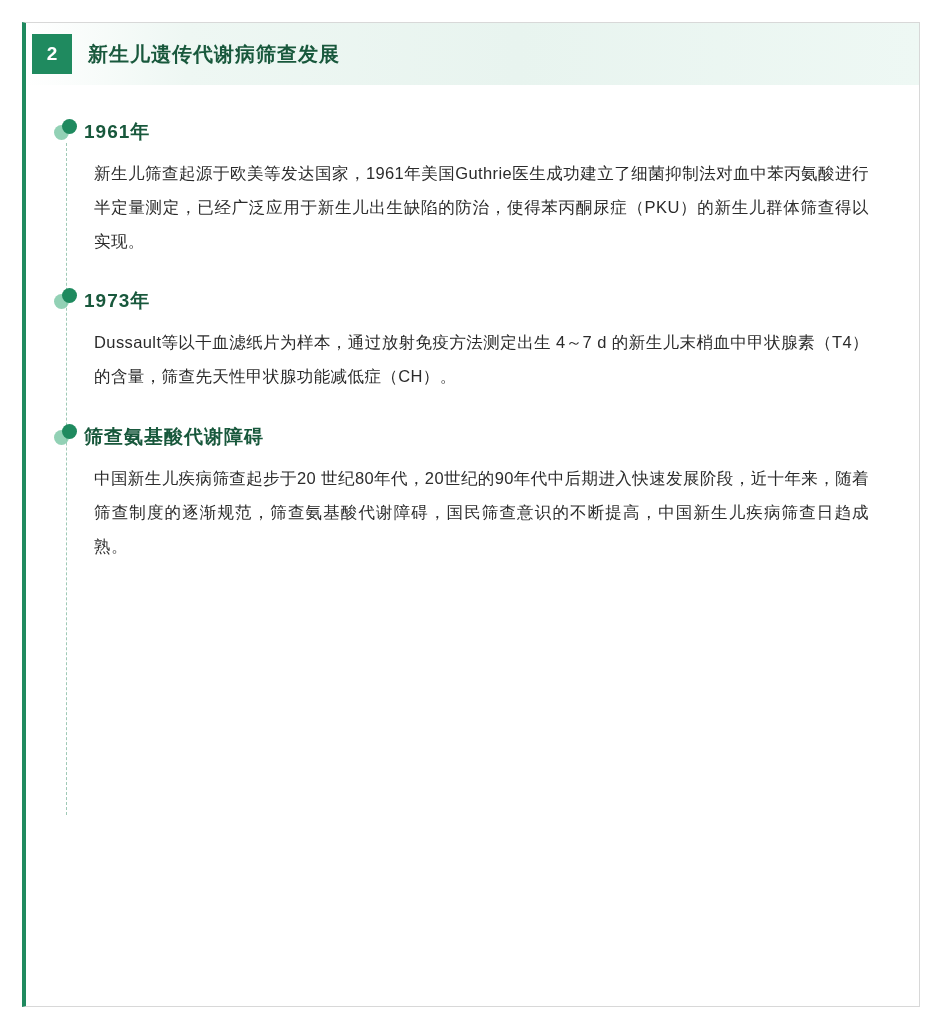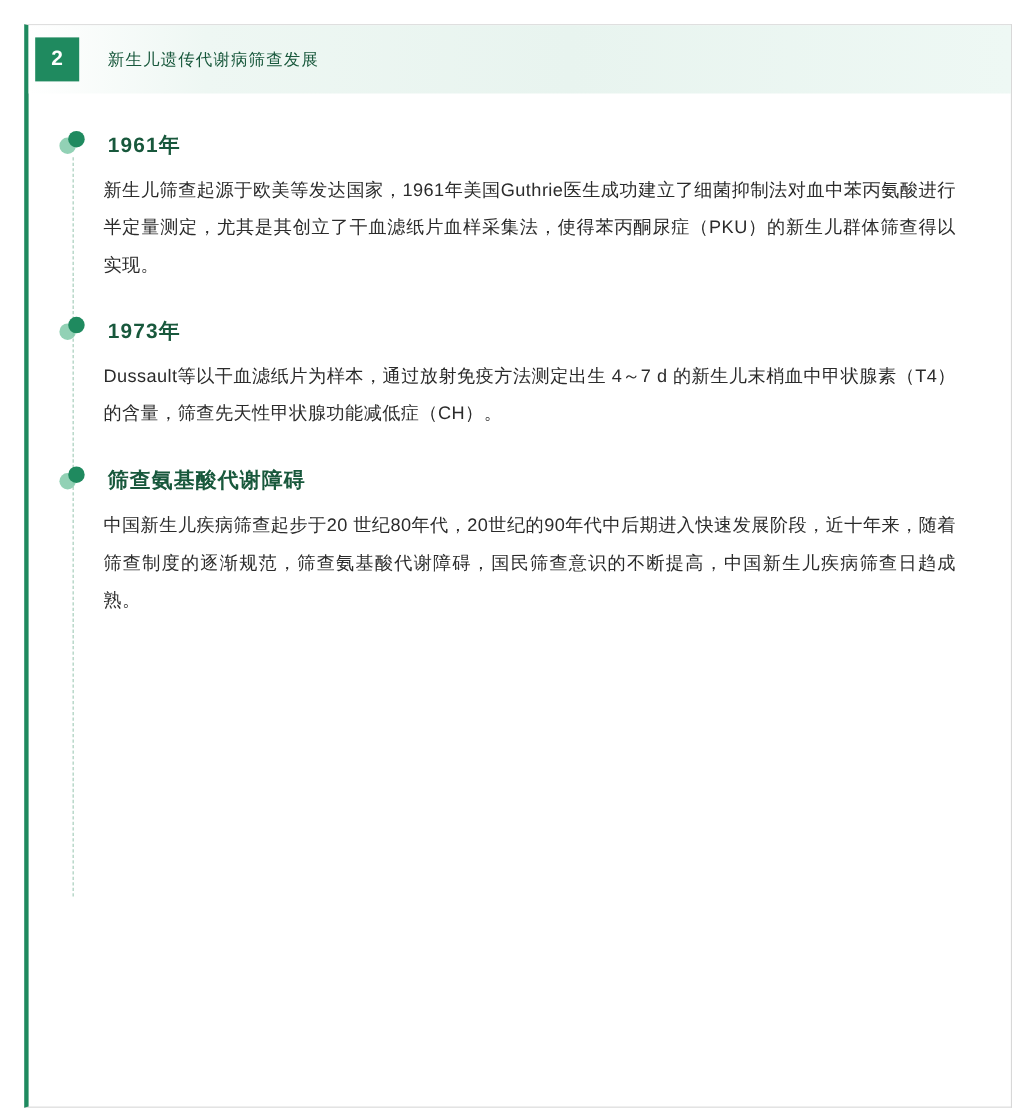--- a/index.html
+++ b/index.html
@@ -51,23 +51,23 @@
     color: #ffffff;
     font-size: 19px;
     font-weight: bold;
     display: flex;
     align-items: center;
     justify-content: center;
     margin-left: 6px;
     flex: 0 0 auto;
   }
   .header-title {
-    margin-left: 26px;
-    font-size: 15px;
-    font-weight: normal;
+    margin-left: 16px;
+    font-size: 20px;
+    font-weight: bold;
     color: #18583c;
     letter-spacing: 1px;
   }
 
   
   .body {
     position: relative;
     padding: 30px 40px 0 40px;
   }
 
@@ -111,21 +111,21 @@
   .bullet .dot-front {
     position: absolute;
     left: 8px;
     top: 0px;
     width: 15px;
     height: 15px;
     border-radius: 50%;
     background: #1f8a5f;
   }
   .section-title {
-    margin-left: 18px;
+    margin-left: 4px;
     font-size: 19px;
     font-weight: bold;
     color: #18583c;
     letter-spacing: 1px;
   }
   .section-body {
     margin-left: 28px;
     margin-right: 10px;
     font-size: 16.5px;
     line-height: 2.05;
@@ -161,21 +161,21 @@
       <div class="timeline-line"></div>
 
       <div class="section">
         <div class="section-head">
           <div class="bullet">
             <div class="dot-back"></div>
             <div class="dot-front"></div>
           </div>
           <div class="section-title">1961年</div>
         </div>
-        <div class="section-body">新生儿筛查起源于欧美等发达国家，1961年美国Guthrie医生成功建立了细菌抑制法对血中苯丙氨酸进行半定量测定，尤其是其创立了干血滤纸片血样采集法，使得苯丙酮尿症（PKU）的新生儿群体筛查得以实现。</div>
+        <div class="section-body">新生儿筛查起源于欧美等发达国家，1961年美国Guthrie医生成功建立了细菌抑制法对血中苯丙氨酸进行半定量测定，已经广泛应用于新生儿出生缺陷的防治，使得苯丙酮尿症（PKU）的新生儿群体筛查得以实现。</div>
       </div>
 
       <div class="section">
         <div class="section-head">
           <div class="bullet">
             <div class="dot-back"></div>
             <div class="dot-front"></div>
           </div>
           <div class="section-title">1973年</div>
         </div>

